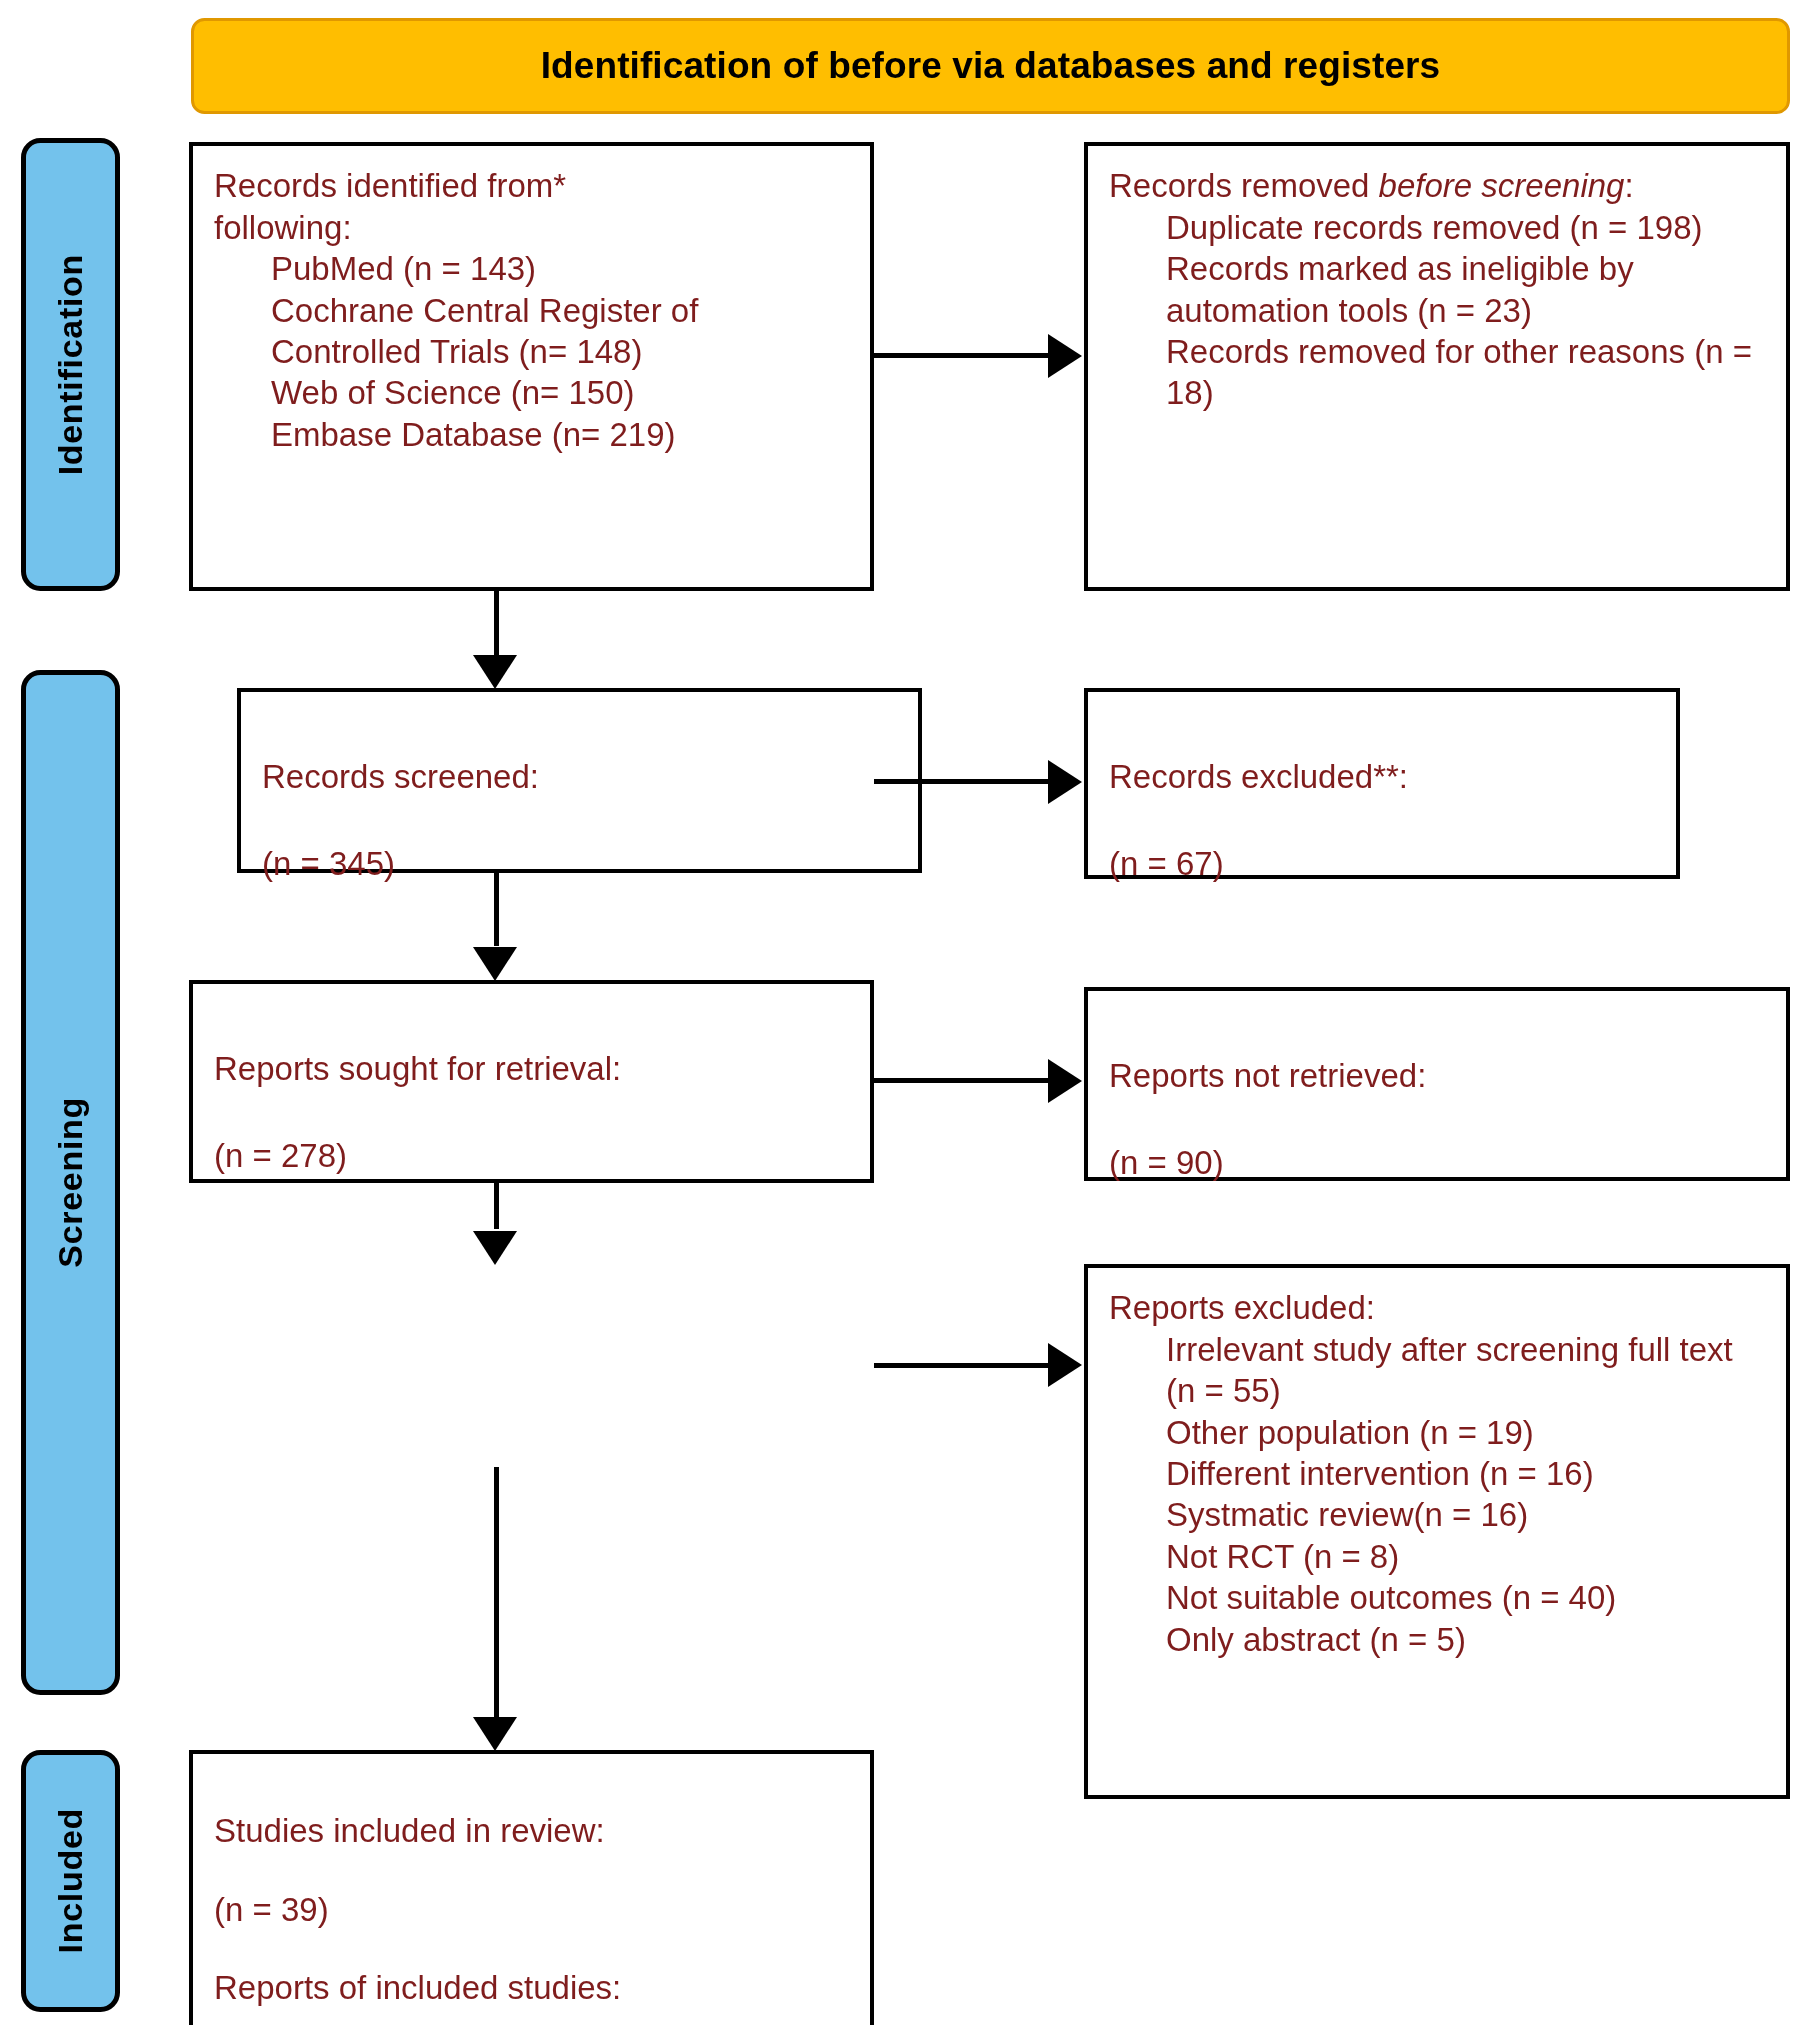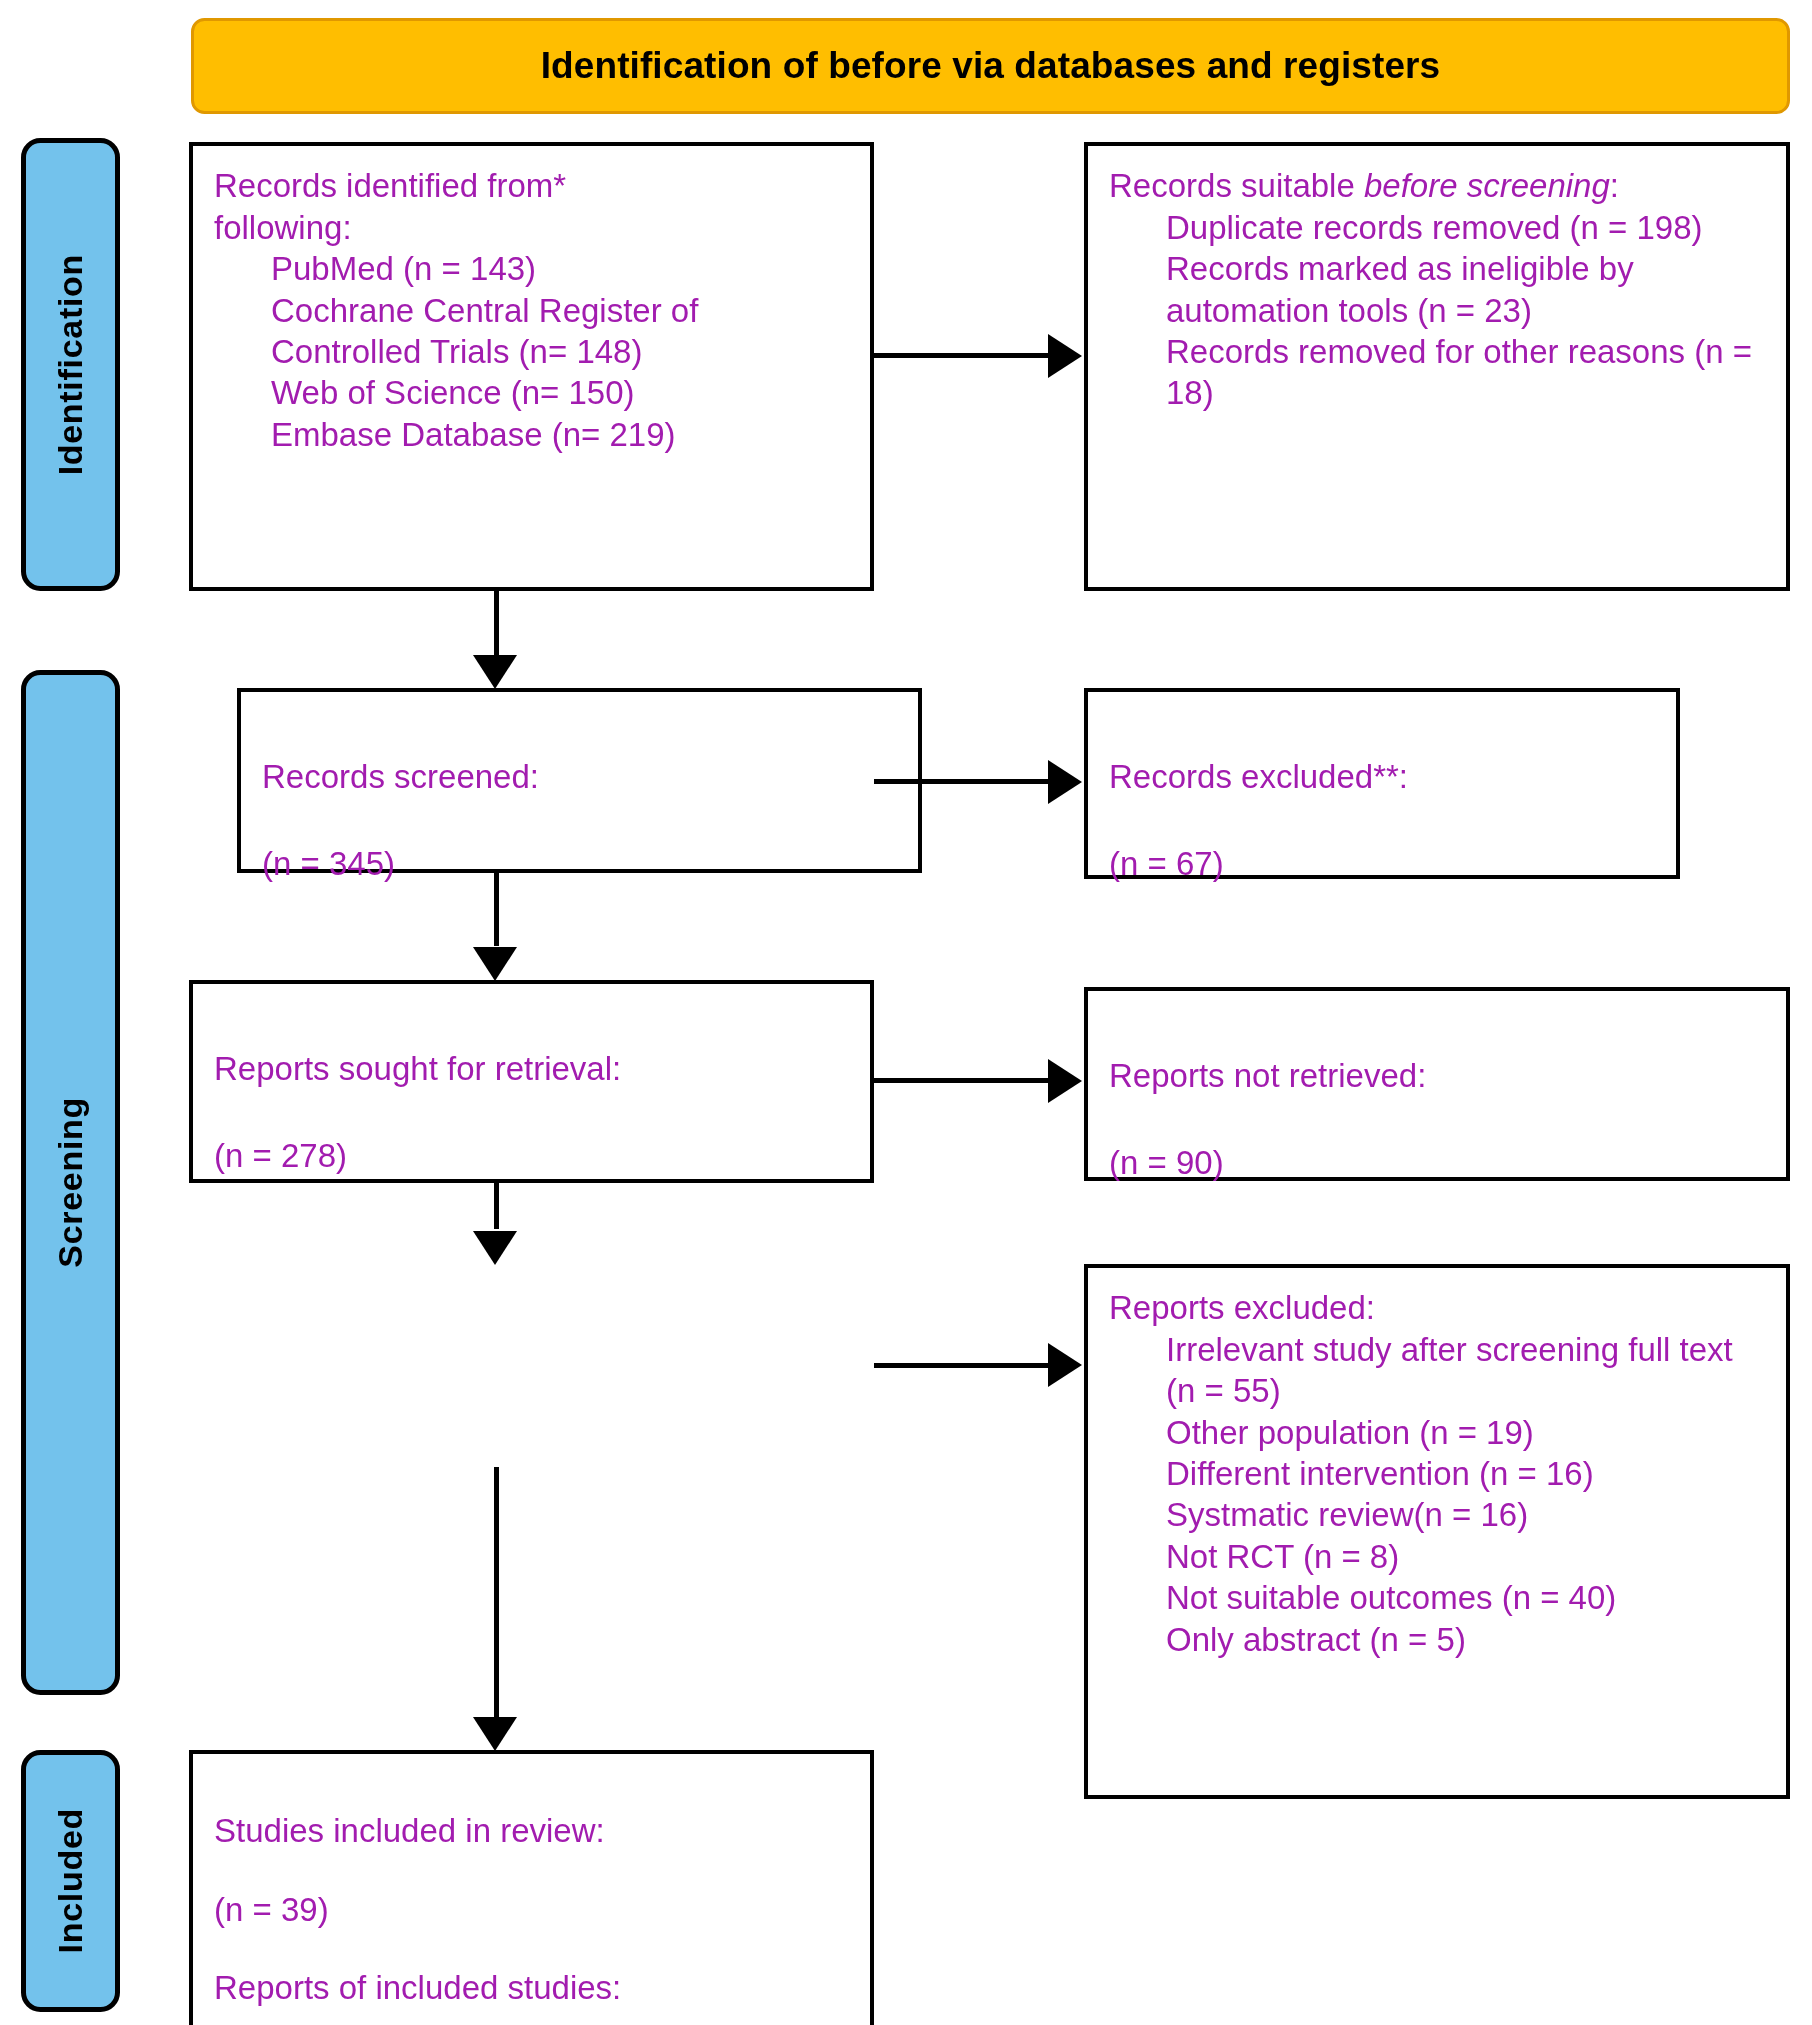--- a/index.html
+++ b/index.html
@@ -72,21 +72,21 @@
   .box {
     position: absolute;
     background: #ffffff;
     border: 4.5px solid #000000;
     box-sizing: border-box;
     padding: 19.4px 21px;
   }
   .box-text {
     font-size: 33px;
     line-height: 1.255;
-    color: #a21caf;
+    color: #7f1d1d;
     white-space: pre-wrap;
   }
   .box-text .ital { font-style: italic; }
   .indent-block { padding-left: 57px; }
 
   
   #box-identified   { left: 189px; top: 142px;  width: 685px;  height: 449px; }
   #box-screened     { left: 189px; top: 688px;  width: 685px;  height: 185px; margin-left: 48px; }
   #box-sought       { left: 189px; top: 980px; width: 685px;  height: 203px; }
   #box-assessed     { left: 189px; top: 1264px; width: 685px;  height: 203px; }
@@ -173,21 +173,21 @@
   <div class="box" id="box-identified">
     <div class="box-text">Records identified from*</div>
     <div class="box-text">following:</div>
     <div class="box-text indent-block">PubMed (n = 143)</div>
     <div class="box-text indent-block">Cochrane Central Register of Controlled Trials (n= 148)</div>
     <div class="box-text indent-block">Web of Science (n= 150)</div>
     <div class="box-text indent-block">Embase Database (n= 219)</div>
   </div>
 
   <div class="box" id="box-removed">
-    <div class="box-text"><span>Records suitable </span><span class="ital">before screening</span><span>:</span></div>
+    <div class="box-text"><span>Records removed </span><span class="ital">before screening</span><span>:</span></div>
     <div class="box-text indent-block">Duplicate records removed (n = 198)</div>
     <div class="box-text indent-block">Records marked as ineligible by automation tools (n = 23)</div>
     <div class="box-text indent-block">Records removed for other reasons (n = 18)</div>
   </div>
 
   <div class="box" id="box-screened">
     <div class="box-text">Records screened:</div>
     <div class="box-text">(n = 345)</div>
   </div>
 

